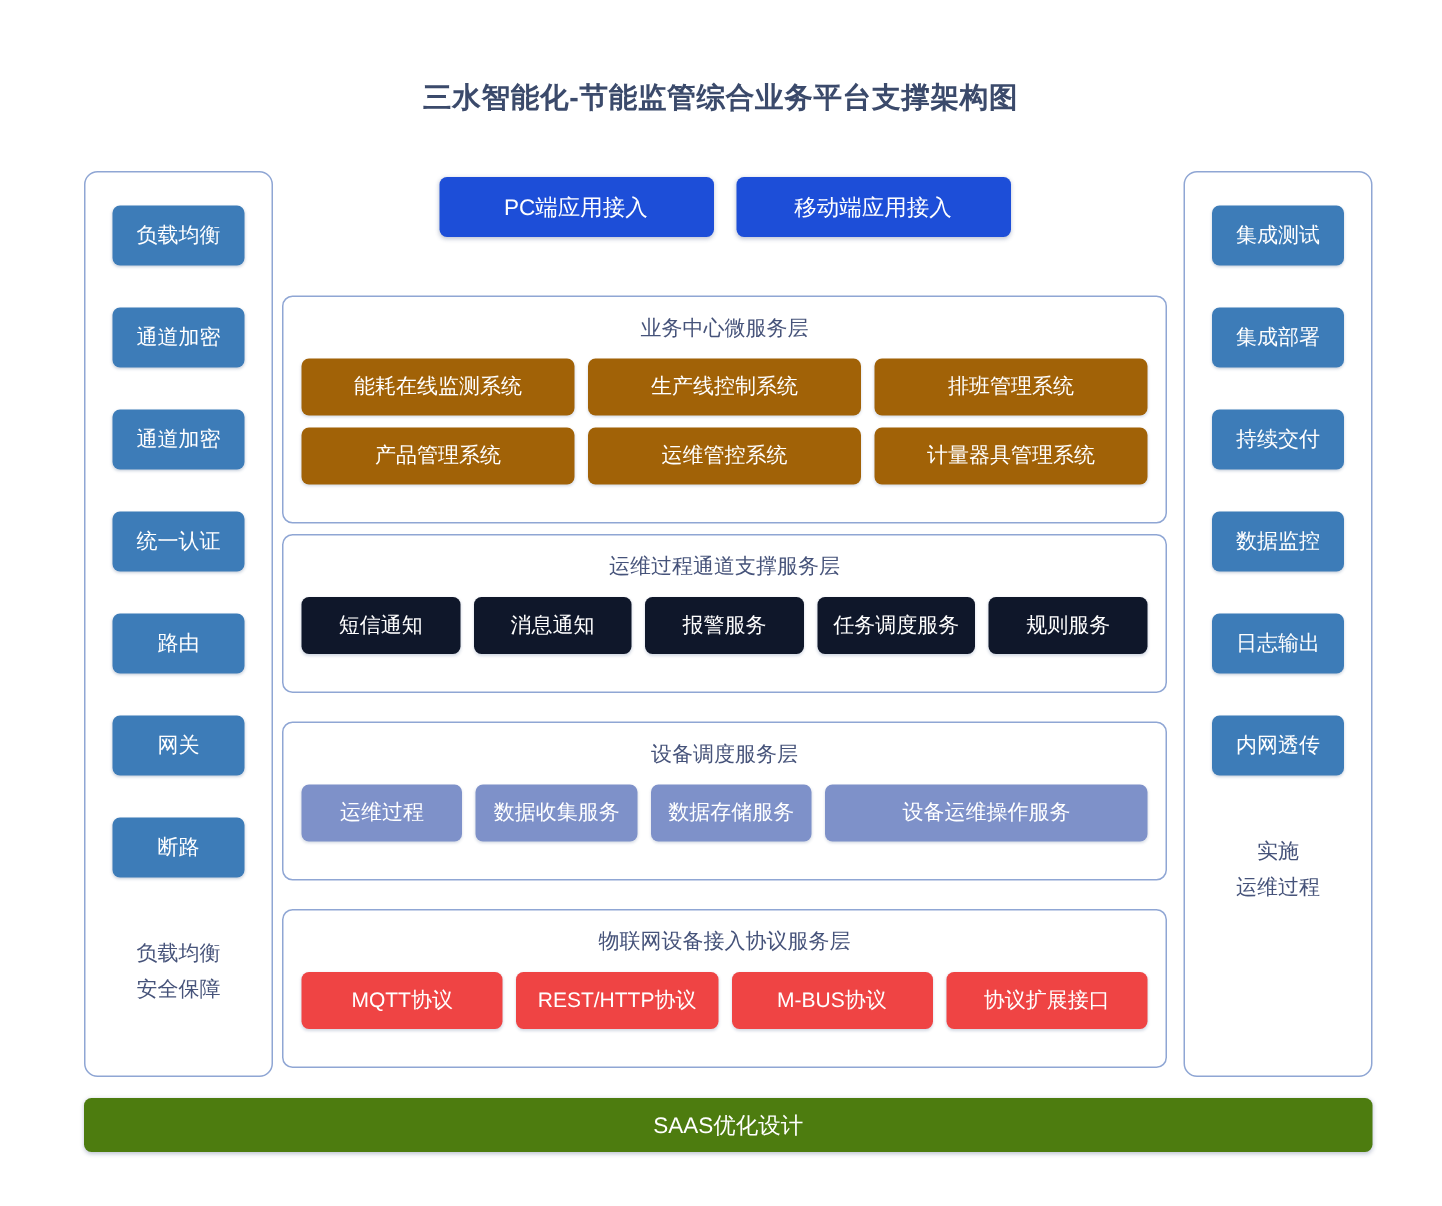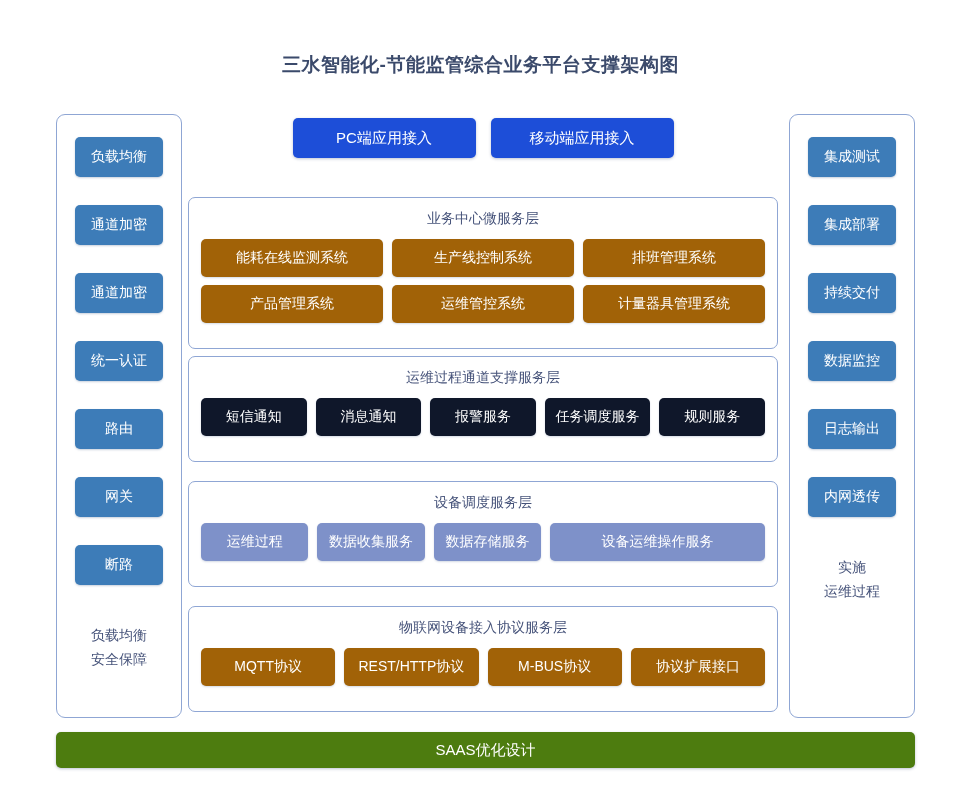--- a/index.html
+++ b/index.html
@@ -134,21 +134,21 @@
     flex: 1 1 0;
     box-shadow: 0 1px 2px rgba(40,70,120,0.2);
     white-space: nowrap;
   }
   .tile.w2 { flex: 2 1 0; }
 
   
   .tile.biz     { background: #a16207; }
   .tile.teal    { background: #0f172a; }
   .tile.slate   { background: #7e91c9; }
-  .tile.mint    { background: #a16207; }
+  .tile.mint    { background: #ef4444; }
 
   
   #layer-business { top: 197px; }
   #layer-ops      { top: 356px; }
   #layer-device   { top: 481px; }
   #layer-iot      { top: 606px; }
 
   
   .saas-bar {
     position: absolute;

